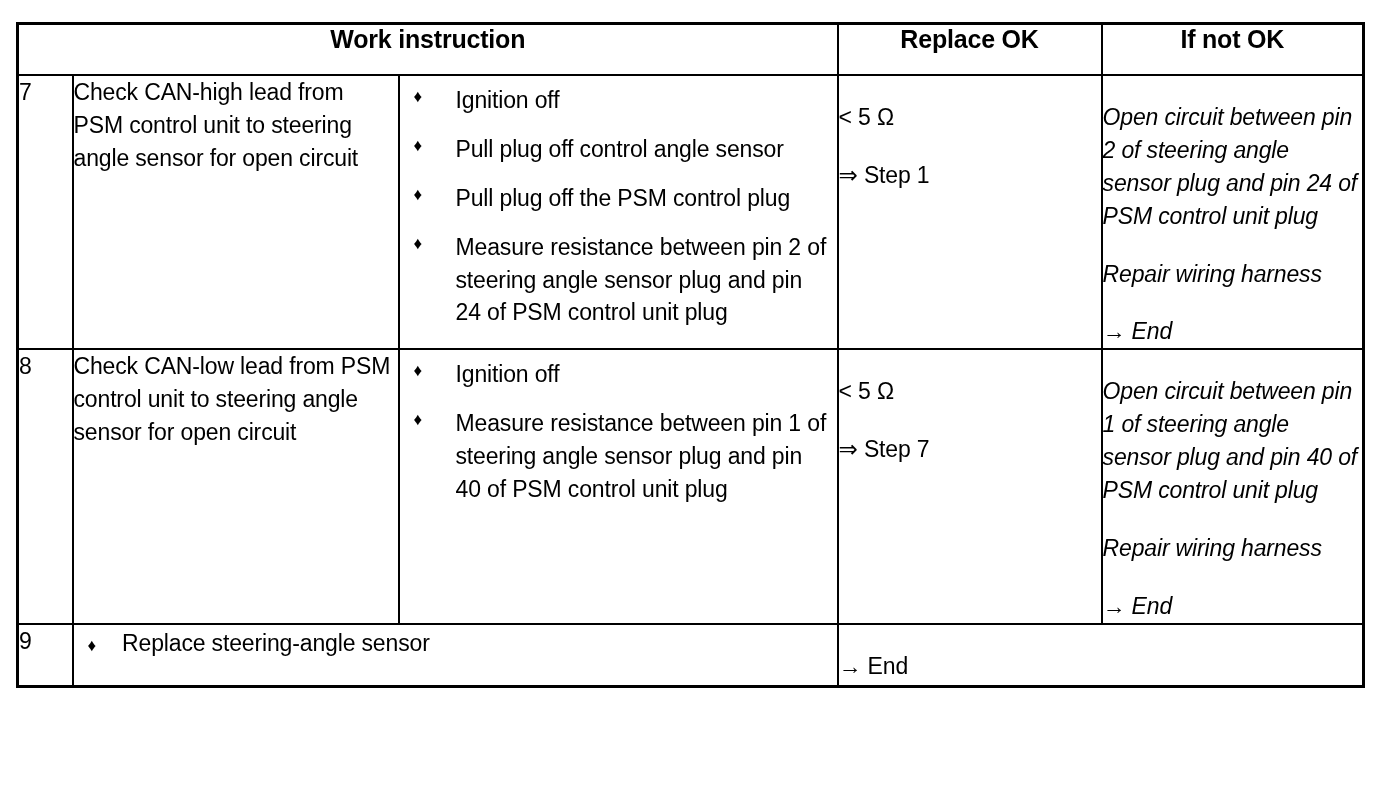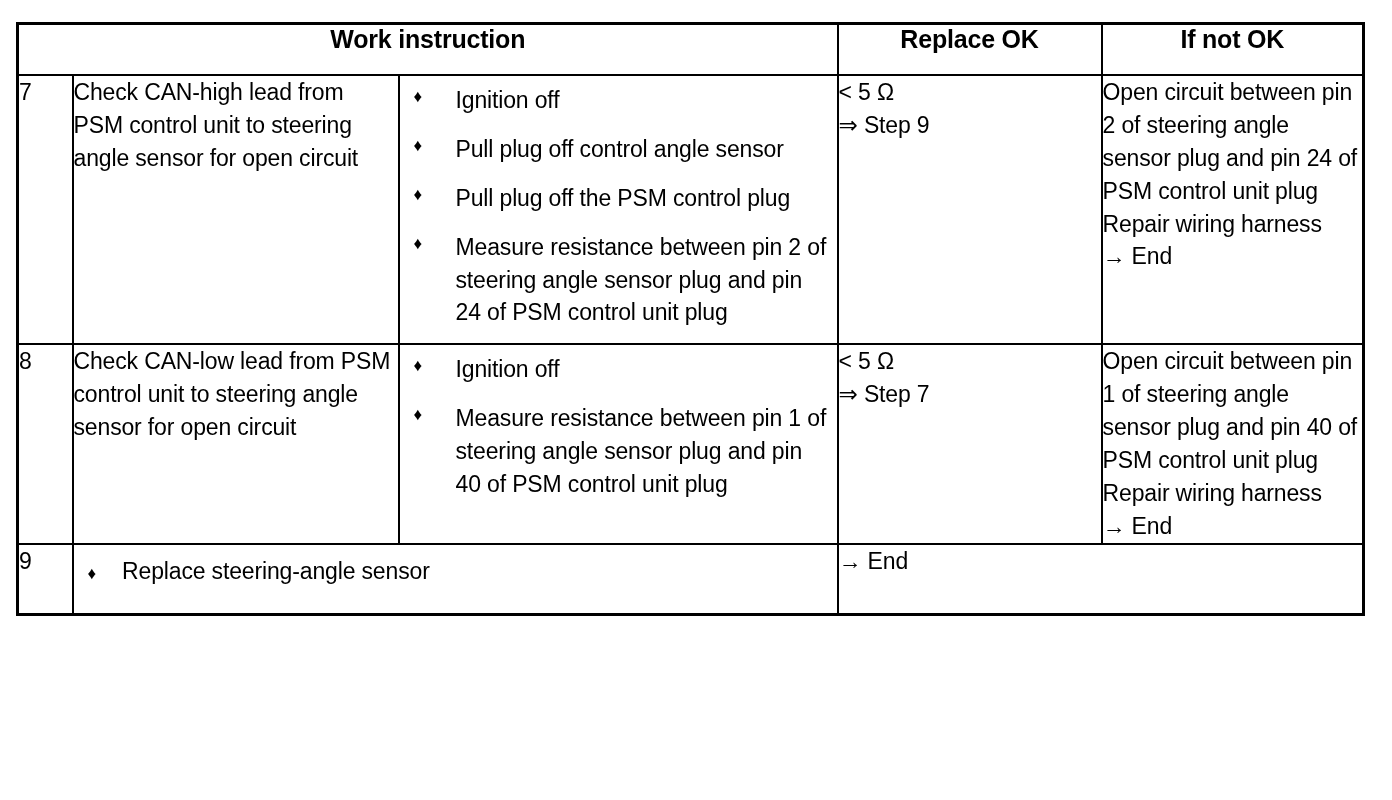--- a/index.html
+++ b/index.html
@@ -56,20 +56,21 @@
   }
   .cell-instr{
     padding:10px 6px 14px 12px;
     border-radius:23px;
   }
   .cell-ok{
     padding:10px 8px 14px 13px;
   }
   .cell-notok{
     padding:10px 8px 14px 13px;
+    font-style:italic;
   }
 
   ul.bl{
     list-style:none;
     margin:0;
     padding:8px 10px 12px 14px;
     font-size:23px;
     line-height:1.43;
     letter-spacing:-0.15px;
   }
@@ -80,33 +81,33 @@
   }
   ul.bl li:last-child{margin-bottom:2px;}
   ul.bl li .bullet{
     position:absolute;left:0;top:1px;
     font-size:17px;
     line-height:1.43;
   }
 
   
   .row-final .cell-span{
-    padding:10px 10px 12px 14px;
+    padding:2px 10px 12px 14px;
     font-size:23px;
     line-height:1.4;
     letter-spacing:-0.15px;
     position:relative;
   }
   .row-final .cell-span .bullet{
     font-size:17px;
     margin-right:26px;
   }
   .row-final td{height:46px;}
 
-  .ln{display:block;}
+  .ln{display:block;margin-top:25px;}
   .nowrap{white-space:nowrap;}
 </style>
 </head>
 <body>
 
 <div class="sheet">
 
   <table class="diag">
     <colgroup>
       <col class="c-num">
@@ -144,21 +145,21 @@
               <span>Pull plug off the PSM control plug</span>
             </li>
             <li>
               <span class="bullet">♦</span>
               <span>Measure resistance between pin 2 of steering angle sensor plug and pin 24 of PSM control unit plug</span>
             </li>
           </ul>
         </td>
         <td class="cell cell-ok">
           <span class="ln nowrap">&lt; 5 Ω</span>
-          <span class="ln nowrap">⇒ Step 9</span>
+          <span class="ln nowrap">⇒ Step 1</span>
         </td>
         <td class="cell cell-notok">
           <span class="ln">Open circuit between pin 2 of steering angle sensor plug and pin 24 of PSM control unit plug</span>
           <span class="ln">Repair wiring harness</span>
           <span class="ln nowrap">→ End</span>
         </td>
       </tr>
 
       <tr>
         <td class="cell cell-num">8</td>

